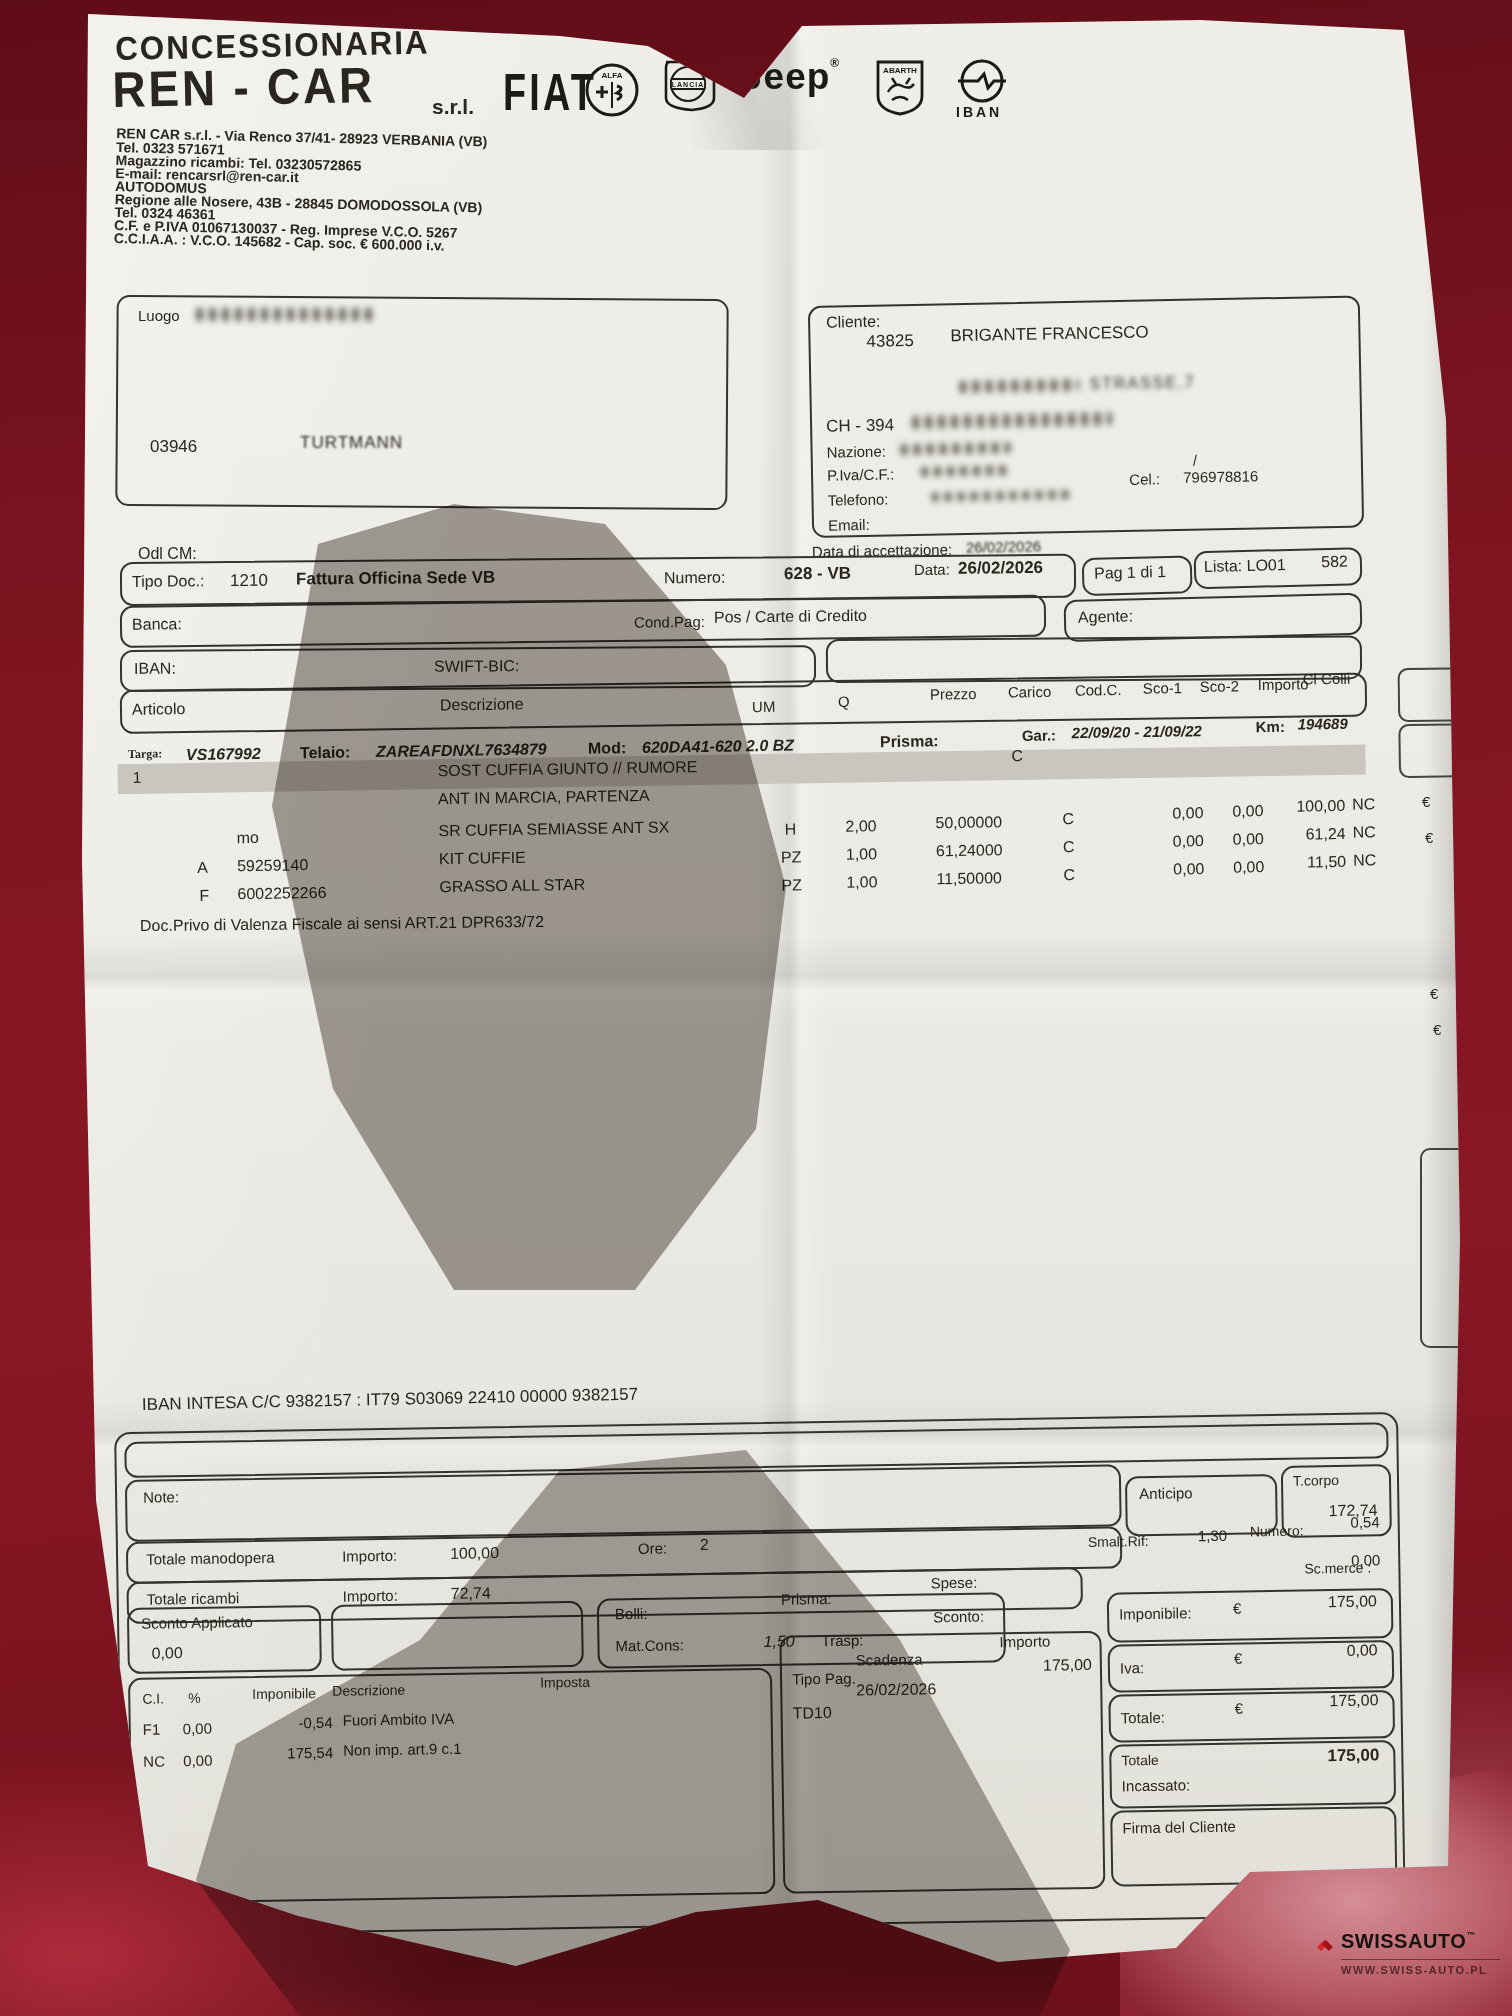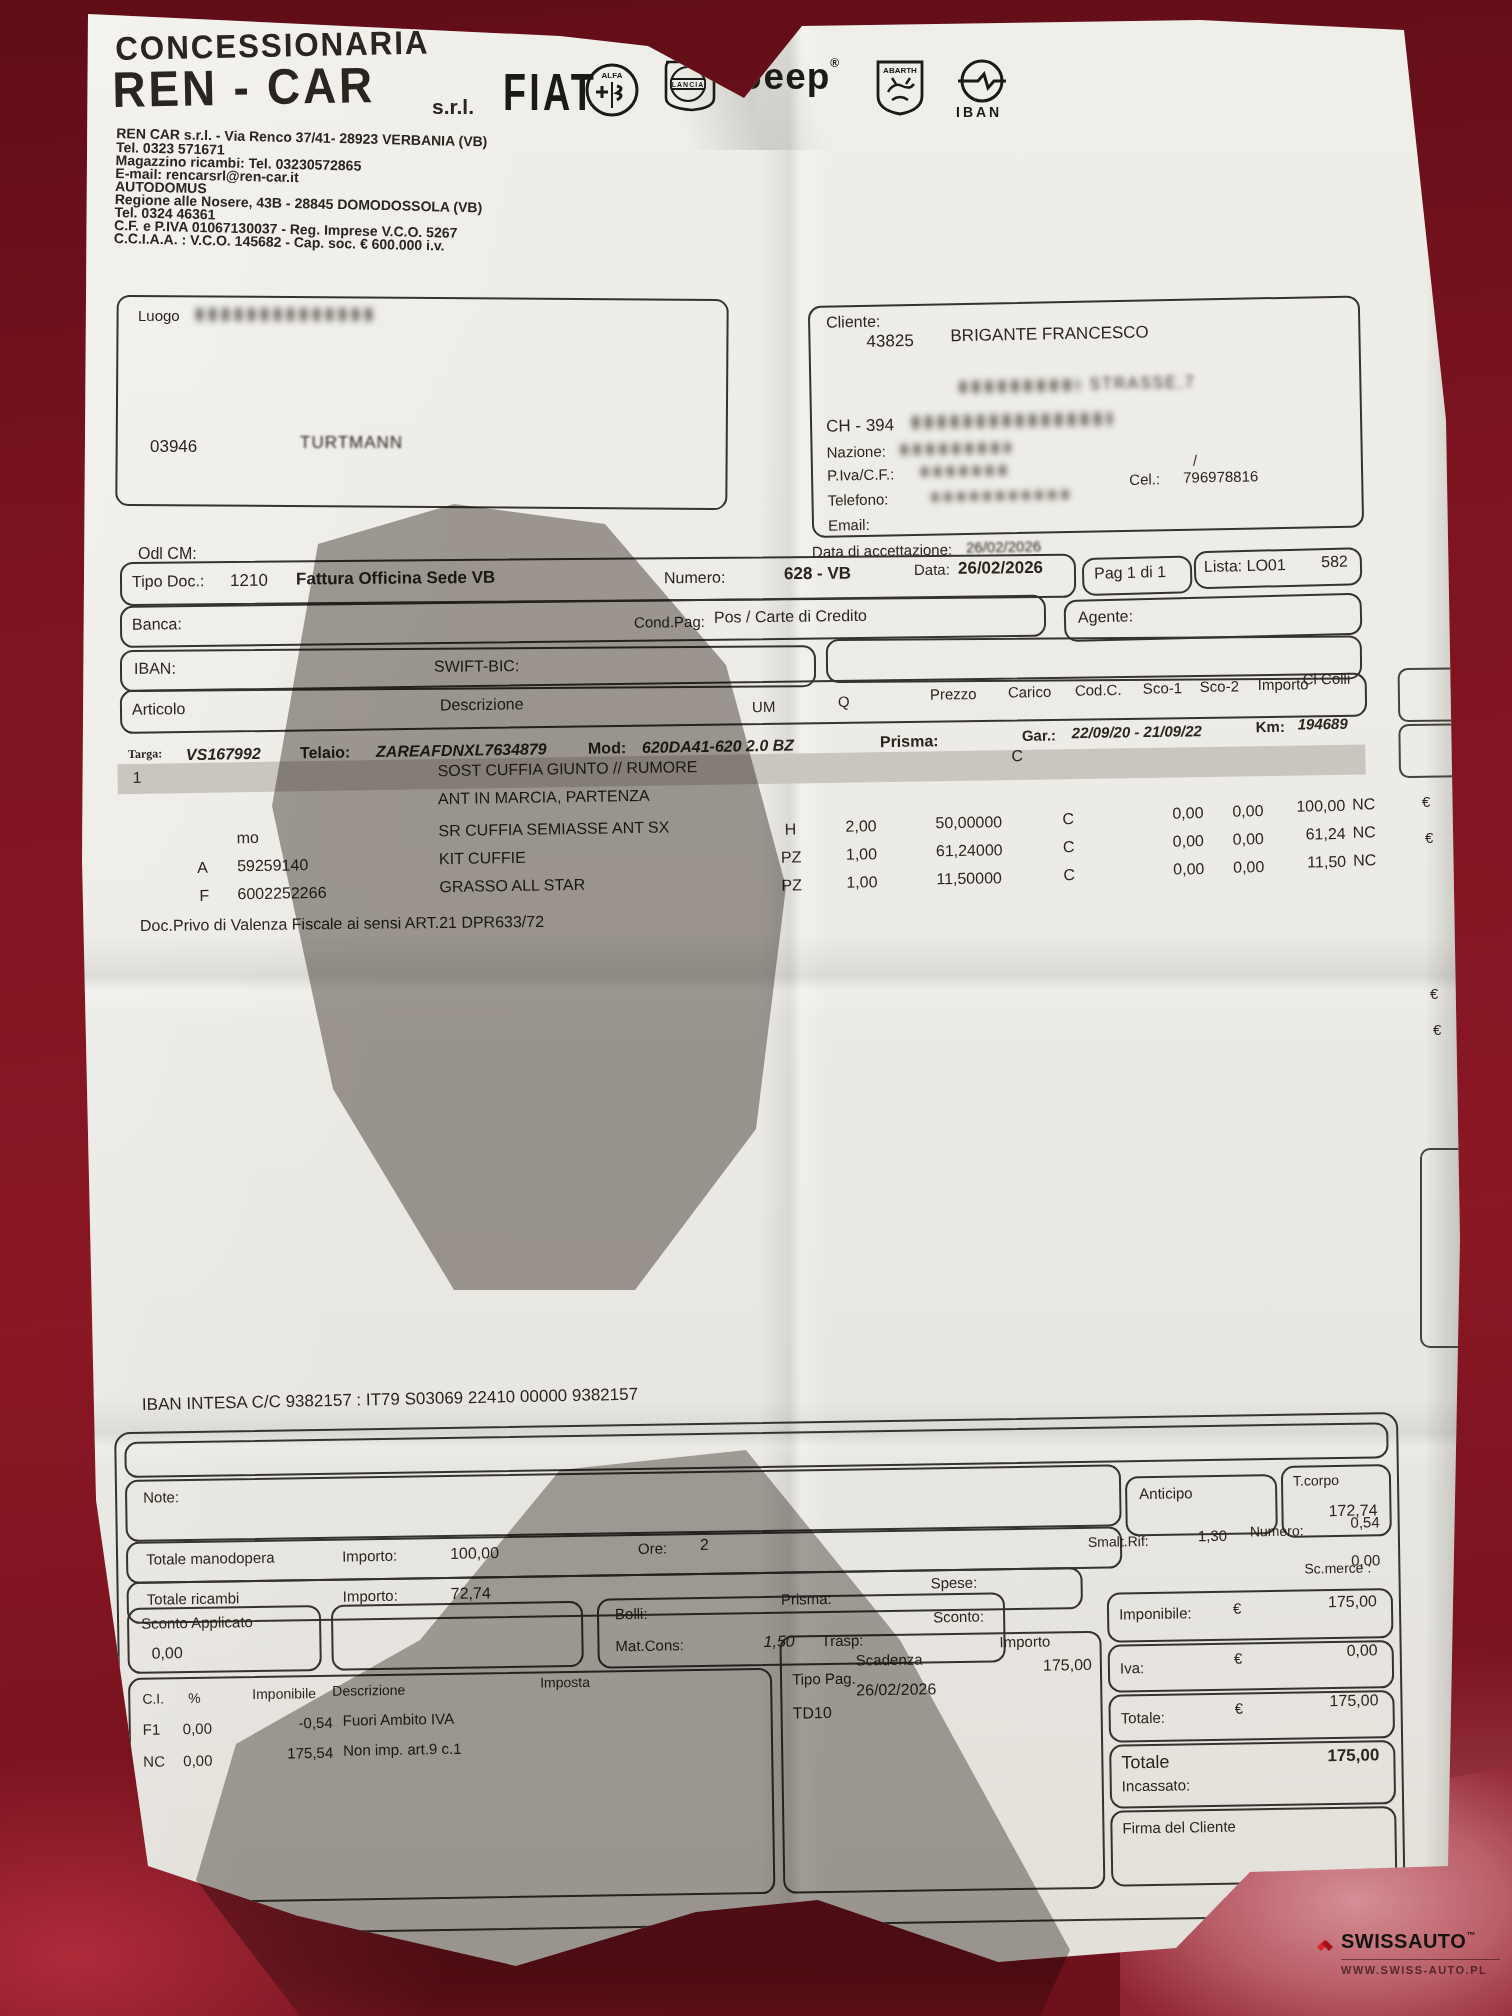--- a/index.html
+++ b/index.html
@@ -364,21 +364,21 @@
       <div class="t" style="left:1120px;top:1676px;font-size:15px;">Iva:</div>
       <div class="t" style="left:1234px;top:1668px;font-size:15px;">€</div>
       <div class="t" style="right:134px;top:1662px;font-size:16px;">0,00</div>
 
       <div class="box" style="left:1108px;top:1710px;width:282px;height:44px;"></div>
       <div class="t" style="left:1120px;top:1726px;font-size:15px;">Totale:</div>
       <div class="t" style="left:1234px;top:1718px;font-size:15px;">€</div>
       <div class="t" style="right:134px;top:1712px;font-size:16px;">175,00</div>
 
       <div class="box" style="left:1108px;top:1760px;width:282px;height:60px;"></div>
-      <div class="t" style="left:1120px;top:1769px;font-size:18px;">Totale</div>
+      <div class="t" style="left:1120px;top:1769px;font-size:14px;">Totale</div>
       <div class="t" style="left:1120px;top:1794px;font-size:15px;">Incassato:</div>
       <div class="t b" style="right:134px;top:1766px;font-size:17px;">175,00</div>
 
       <div class="box" style="left:1108px;top:1826px;width:282px;height:72px;"></div>
       <div class="t" style="left:1120px;top:1836px;font-size:15px;">Firma del Cliente</div>
     </div>
 
     <div class="t" style="left:150px;top:1916px;font-size:15px;transform:rotate(-2deg);">* = Sconto merce</div>
   </div>
 

